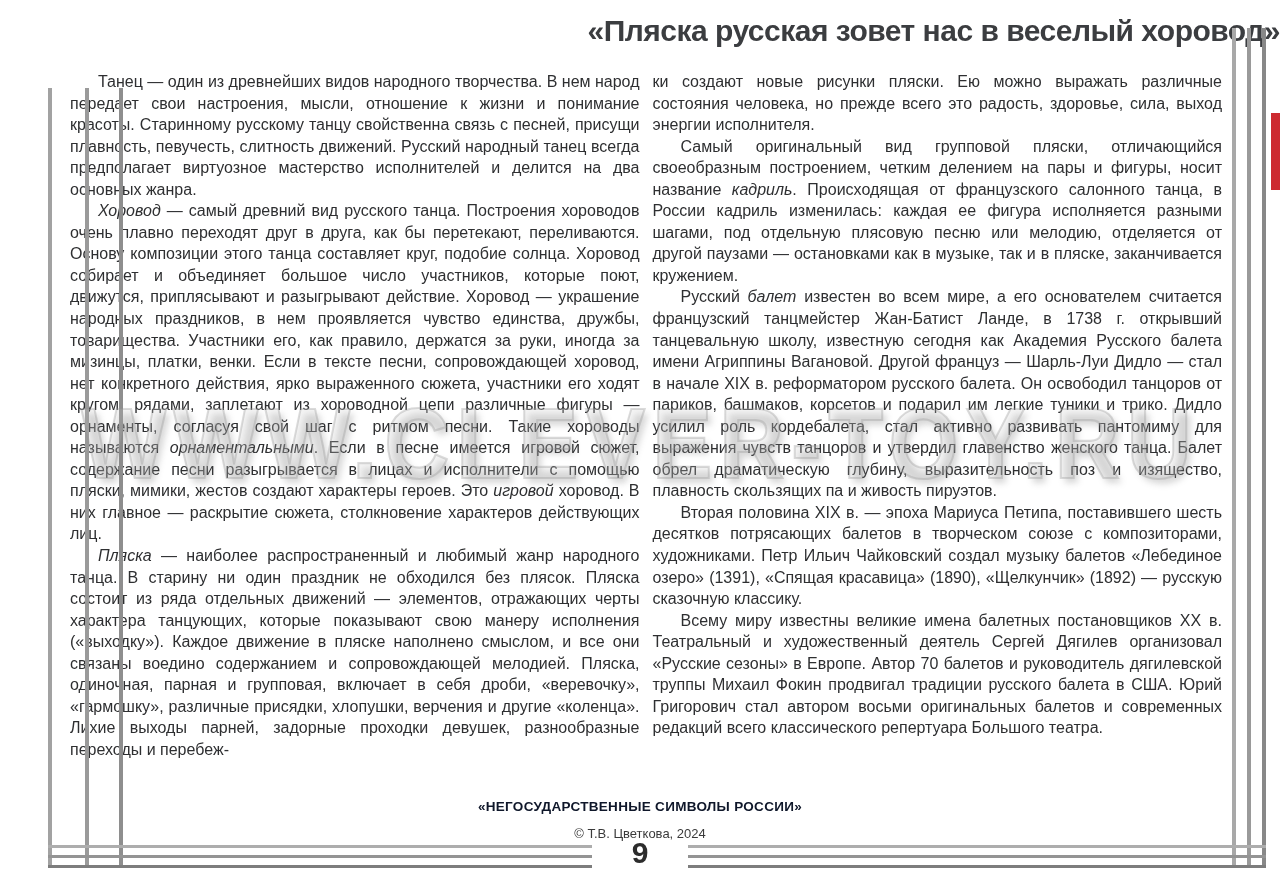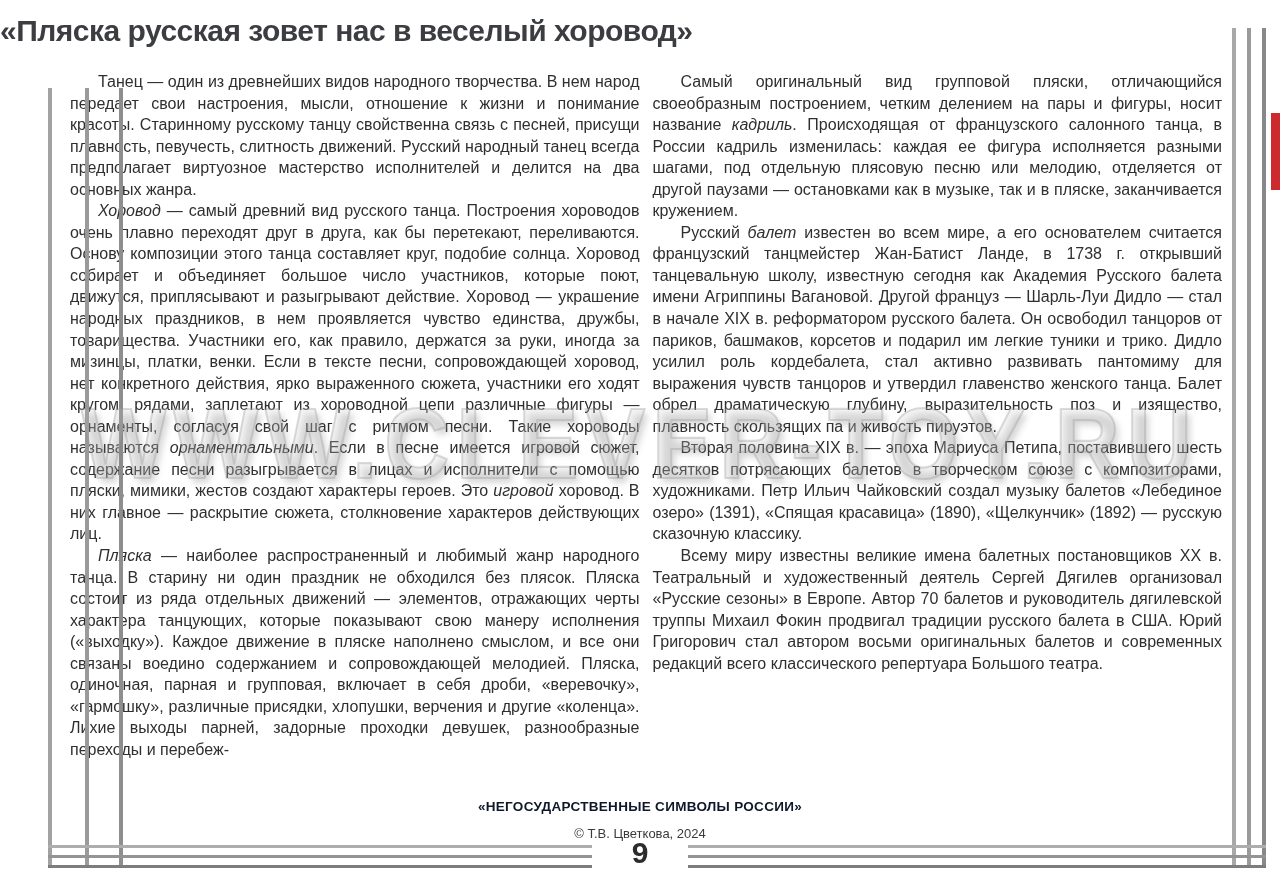--- a/index.html
+++ b/index.html
@@ -9,21 +9,21 @@
     font-family:"Liberation Sans","DejaVu Sans",sans-serif;
     color:#2e2f31;
     overflow:hidden;
     position:relative;
   }
   .page{position:absolute;inset:0;}
 
   
   .title{
     position:absolute;top:14px;left:0;width:100%;
-    margin:0;text-align:left;
+    margin:0;text-align:right;
     font-size:30px;font-weight:bold;letter-spacing:-0.5px;
     color:#3b3d40;
   }
 
   
   .columns{
     position:absolute;top:71px;left:70px;width:1152px;
     display:flex;gap:13px;
   }
   .col{flex:1 1 0;}
@@ -94,20 +94,21 @@
 
   <h1 class="title">«Пляска русская зовет нас в веселый хоровод»</h1>
 
   <div class="columns">
     <div class="col">
         <p class="para indent"><span>Танец — один из древнейших видов народного творчества. В нем народ передает свои настроения, мысли, отношение к жизни и понимание красоты. Старинному русскому танцу свойственна связь с песней, присущи плавность, певучесть, слитность движений. Русский народный танец всегда предполагает виртуозное мастерство исполнителей и делится на два основных жанра.</span></p>
         <p class="para indent"><em>Хоровод</em><span> — самый древний вид русского танца. Построения хороводов очень плавно переходят друг в друга, как бы перетекают, переливаются. Основу композиции этого танца составляет круг, подобие солнца. Хоровод собирает и объединяет большое число участников, которые поют, движутся, приплясывают и разыгрывают действие. Хоровод — украшение народных праздников, в нем проявляется чувство единства, дружбы, товарищества. Участники его, как правило, держатся за руки, иногда за мизинцы, платки, венки. Если в тексте песни, сопровождающей хоровод, нет конкретного действия, ярко выраженного сюжета, участники его ходят кругом, рядами, заплетают из хороводной цепи различные фигуры — орнаменты, согласуя свой шаг с ритмом песни. Такие хороводы называются </span><em>орнаментальными</em><span>. Если в песне имеется игровой сюжет, содержание песни разыгрывается в лицах и исполнители с помощью пляски, мимики, жестов создают характеры героев. Это </span><em>игровой</em><span> хоровод. В них главное — раскрытие сюжета, столкновение характеров действующих лиц.</span></p>
         <p class="para indent"><em>Пляска</em><span> — наиболее распространенный и любимый жанр народного танца. В старину ни один праздник не обходился без плясок. Пляска состоит из ряда отдельных движений — элементов, отражающих черты характера танцующих, которые показывают свою манеру исполнения («выходку»). Каждое движение в пляске наполнено смыслом, и все они связаны воедино содержанием и сопровождающей мелодией. Пляска, одиночная, парная и групповая, включает в себя дроби, «веревочку», «гармошку», различные присядки, хлопушки, верчения и другие «коленца». Лихие выходы парней, задорные проходки девушек, разнообразные переходы и перебеж-</span></p>
       </div>
     <div class="col">
+        <p class="para"><span>ки создают новые рисунки пляски. Ею можно выражать различные состояния человека, но прежде всего это радость, здоровье, сила, выход энергии исполнителя.</span></p>
         <p class="para indent"><span>Самый оригинальный вид групповой пляски, отличающийся своеобразным построением, четким делением на пары и фигуры, носит название </span><em>кадриль</em><span>. Происходящая от французского салонного танца, в России кадриль изменилась: каждая ее фигура исполняется разными шагами, под отдельную плясовую песню или мелодию, отделяется от другой паузами — остановками как в музыке, так и в пляске, заканчивается кружением.</span></p>
         <p class="para indent"><span>Русский </span><em>балет</em><span> известен во всем мире, а его основателем считается французский танцмейстер Жан-Батист Ланде, в 1738 г. открывший танцевальную школу, известную сегодня как Академия Русского балета имени Агриппины Вагановой. Другой француз — Шарль-Луи Дидло — стал в начале XIX в. реформатором русского балета. Он освободил танцоров от париков, башмаков, корсетов и подарил им легкие туники и трико. Дидло усилил роль кордебалета, стал активно развивать пантомиму для выражения чувств танцоров и утвердил главенство женского танца. Балет обрел драматическую глубину, выразительность поз и изящество, плавность скользящих па и живость пируэтов.</span></p>
         <p class="para indent"><span>Вторая половина XIX в. — эпоха Мариуса Петипа, поставившего шесть десятков потрясающих балетов в творческом союзе с композиторами, художниками. Петр Ильич Чайковский создал музыку балетов «Лебединое озеро» (1391), «Спящая красавица» (1890), «Щелкунчик» (1892) — русскую сказочную классику.</span></p>
         <p class="para indent"><span>Всему миру известны великие имена балетных постановщиков XX в. Театральный и художественный деятель Сергей Дягилев организовал «Русские сезоны» в Европе. Автор 70 балетов и руководитель дягилевской труппы Михаил Фокин продвигал традиции русского балета в США. Юрий Григорович стал автором восьми оригинальных балетов и современных редакций всего классического репертуара Большого театра.</span></p>
       </div>
   </div>
 
   <div class="watermark">WWW.CLEVER-TOY.RU</div>
 
   <div class="footer">

